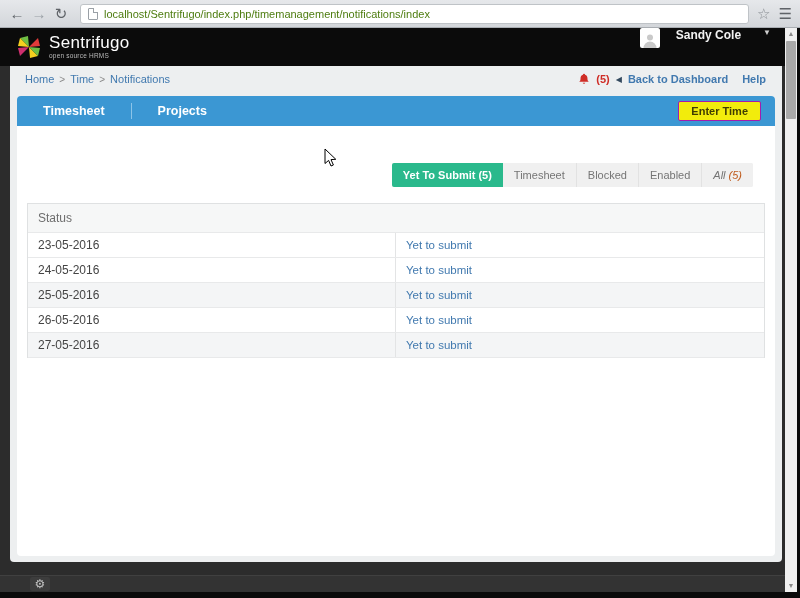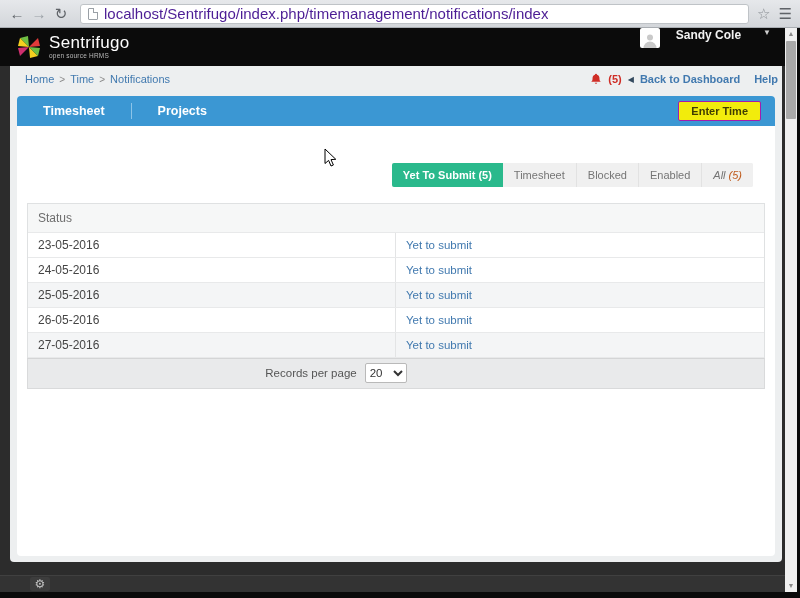--- a/index.html
+++ b/index.html
@@ -18,21 +18,21 @@
   }
   .nav-btn { width:22px; text-align:center; font-size:15px; color:#5f6368; line-height:1; cursor:default; }
   .nav-btn.fwd { color:#9aa0a6; }
   .url-bar {
     flex:1; height:20px; margin:0 8px; background:#fff;
     border:1px solid #bfc3c7; border-radius:3px;
     display:flex; align-items:center; padding:0 7px; gap:6px;
   }
   .doc-icon { width:10px; height:12px; border:1px solid #9aa0a6; border-radius:1px; position:relative; flex:0 0 auto; }
   .doc-icon:after { content:""; position:absolute; right:-1px; top:-1px; width:4px; height:4px; background:#fff; border-left:1px solid #9aa0a6; border-bottom:1px solid #9aa0a6; }
-  .url-text { font-size:15px; color:#4c1d95; white-space:nowrap; overflow:hidden;text-align:right; }
+  .url-text { font-size:11px; color:#4d7c0f; white-space:nowrap; overflow:hidden;text-align:right; }
   .chrome-right { display:flex; align-items:center; gap:8px; padding-right:2px; }
   .star { font-size:15px; color:#8a8f94; line-height:1; }
   .menu { font-size:15px; color:#5f6368; line-height:1; }
 
   
   .viewport { position:absolute; left:0; top:28px; width:785px; height:564px; background:#2c2c2c; overflow:hidden; }
 
   
   .site-header { position:absolute; left:0; top:0; width:785px; height:38px; background:#0b0b0b; display:flex; align-items:center; }
   .logo-wrap { display:flex; align-items:center; margin-left:16px; gap:7px; }
@@ -40,21 +40,21 @@
   .brand-name { color:#fdfdfd; font-size:17px; letter-spacing:.3px; }
   .brand-tag { color:#b9b9b9; font-size:6.5px; margin-top:2px; letter-spacing:.2px; }
   .user-area { position:absolute; right:14px; top:0; height:38px; display:flex; align-items:flex-start; gap:16px; }
   .avatar { width:20px; height:20px; background:#fff; border-radius:2px; display:flex; align-items:flex-end; justify-content:center; overflow:hidden; }
   .user-name { color:#f2f2f2; font-size:12px; font-weight:bold; }
   .caret { color:#cfcfcf; font-size:8px; margin-left:6px; }
 
   
   .wrapper { position:absolute; left:10px; top:38px; width:772px; height:496px; background:#edeff0; border-radius:0 0 4px 4px; }
 
-  .crumb-row { height:26px; display:flex; align-items:center; justify-content:space-between; padding:0 4px 0 15px; }
+  .crumb-row { height:26px; display:flex; align-items:center; justify-content:space-between; padding:0 16px 0 15px; }
   .crumbs { display:flex; align-items:center; gap:5px; font-size:11px; }
   .crumbs a { color:#4179af; text-decoration:none; }
   .crumb-sep { color:#8a8a8a; font-size:10px; }
   .crumb-right { display:flex; align-items:center; gap:6px; font-size:11px; }
   .alert-count { color:#cf2d26; font-weight:bold; }
   .back-tri { color:#33495e; font-size:8px; }
   .crumb-right a { color:#4179af; text-decoration:none; font-weight:bold; }
   .help-link { margin-left:8px; }
 
   
@@ -217,26 +217,20 @@
               <div class="tcell first">26-05-2016</div>
               <div class="tcell"><a href="#" class="status-link">Yet to submit</a></div>
             </div>
             <div class="trow shade">
               <div class="tcell first">27-05-2016</div>
               <div class="tcell"><a href="#" class="status-link">Yet to submit</a></div>
             </div>
           </div>
       </div>
 
-      <div class="pager">
-        <div class="pager-inner">
-          <span class="pager-label">Records per page</span>
-          <select class="pager-select" id="pager-select"><option>20</option></select>
-        </div>
-      </div>
     </div>
   </div>
 
   <div class="footer-bar">
     <div class="gear-btn">
       <span class="gear-glyph">⚙</span>
     </div>
   </div>
 </div>
 

